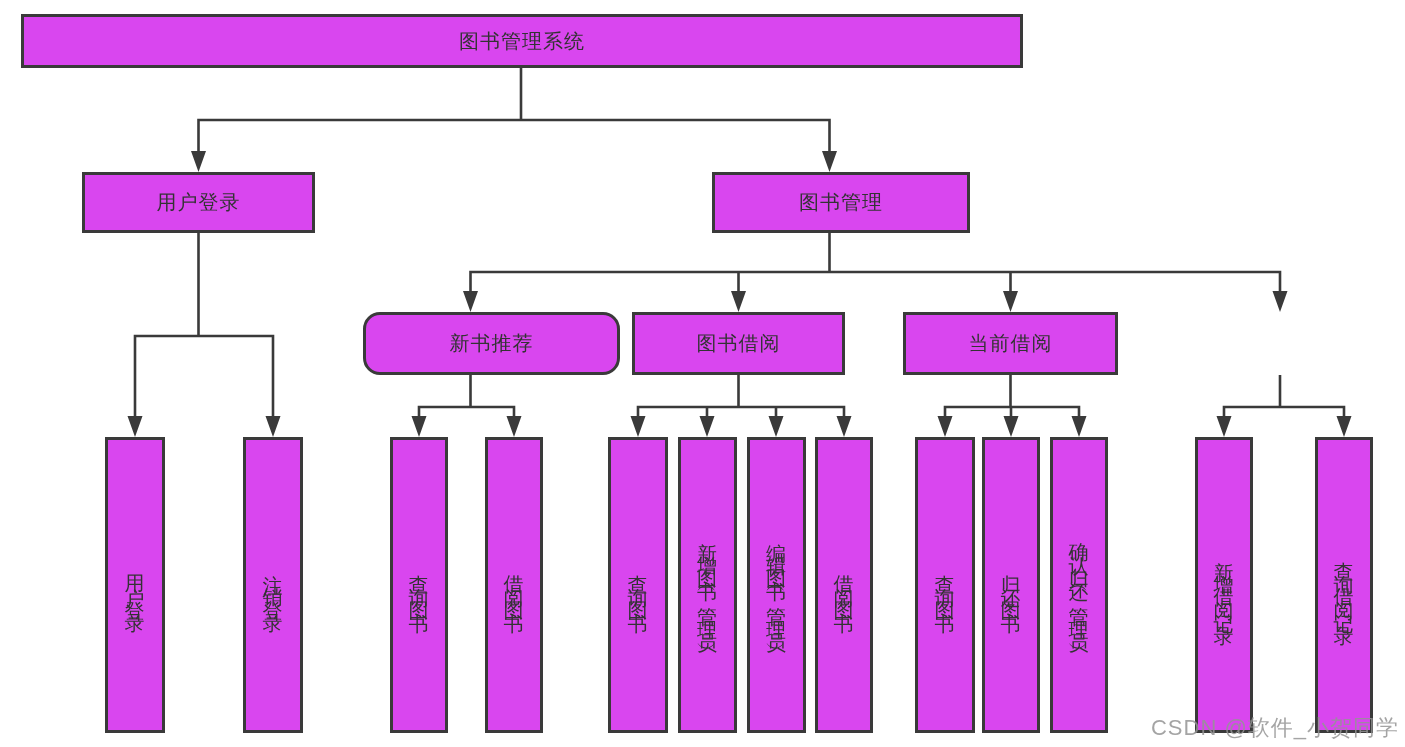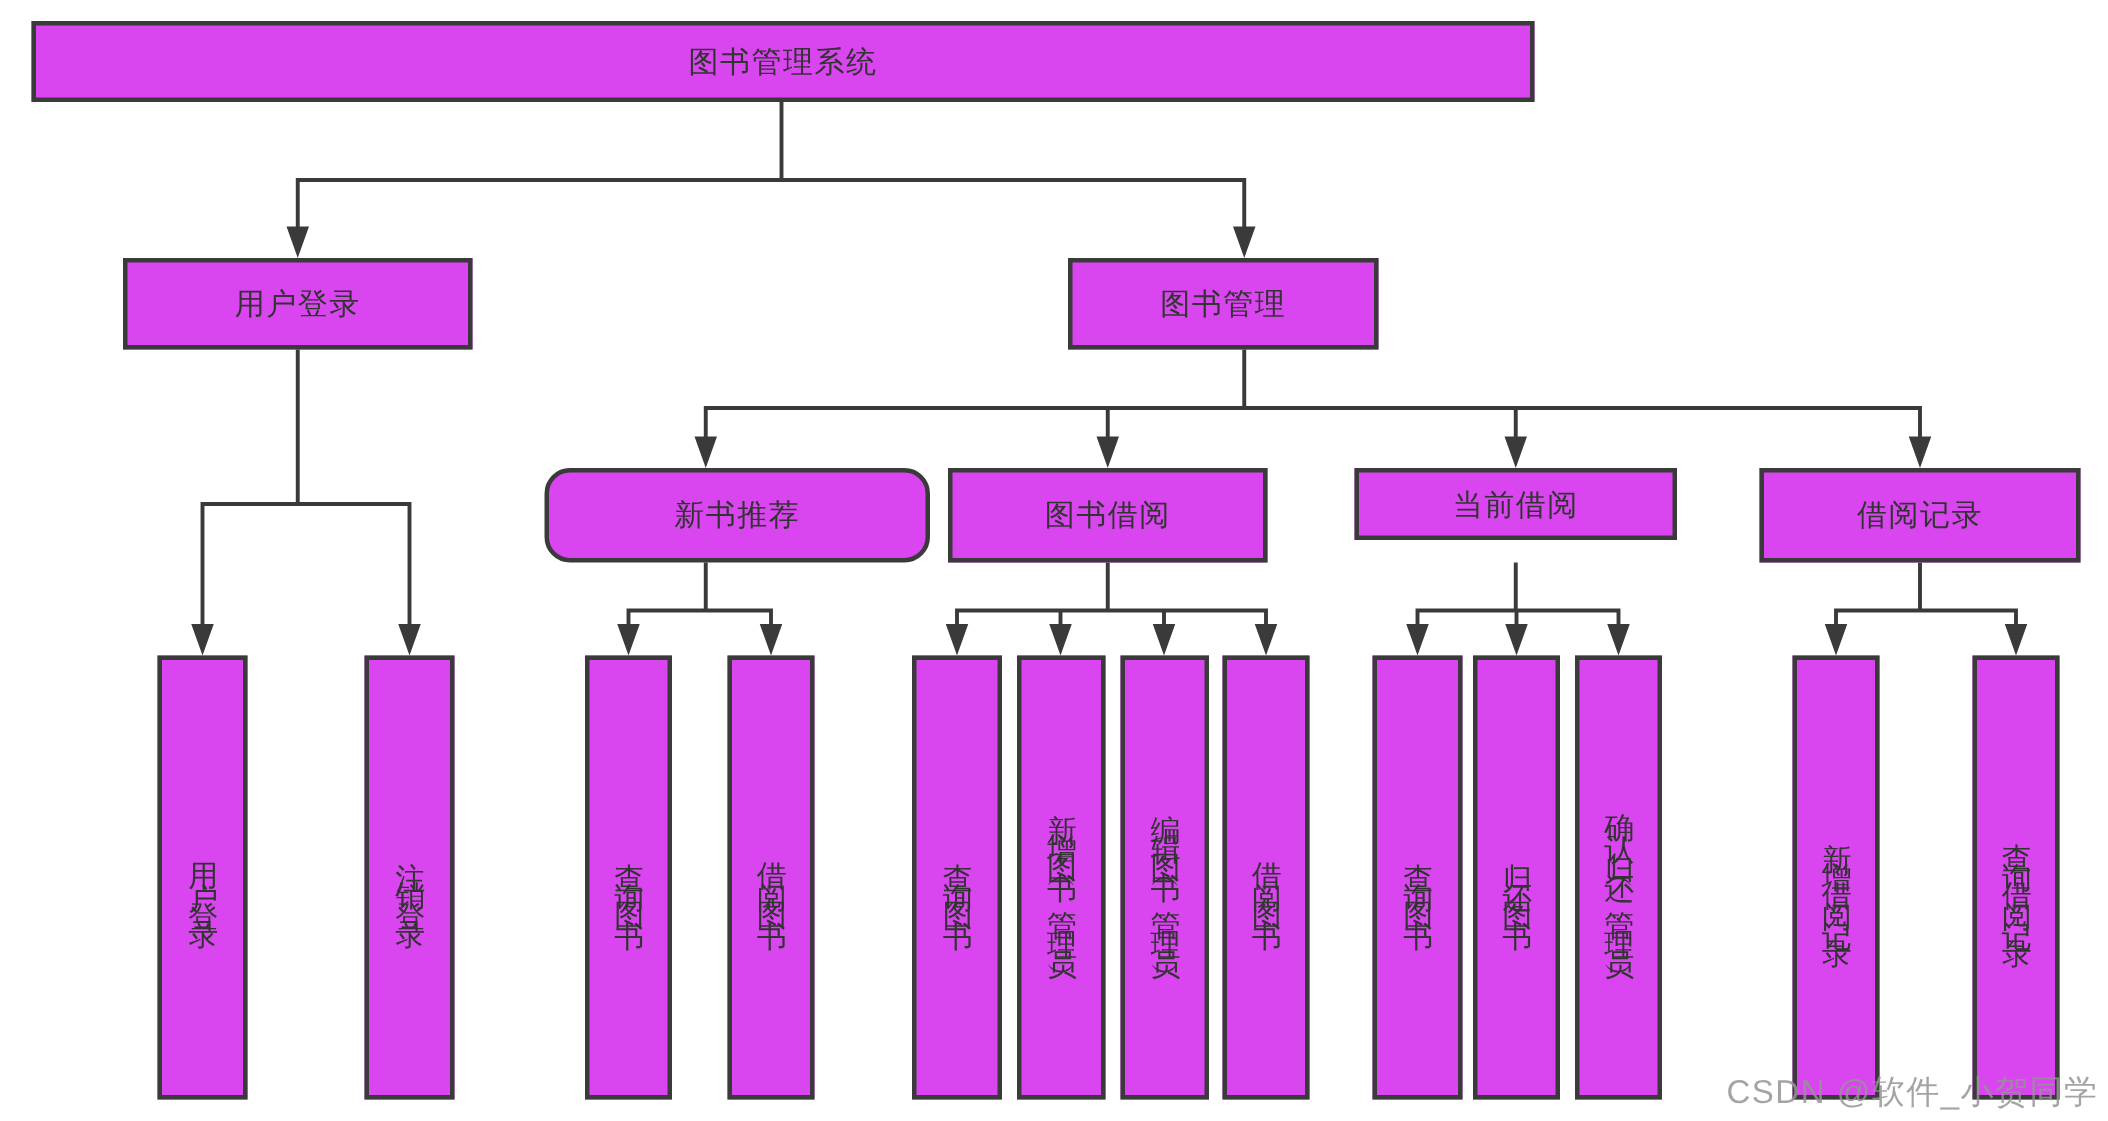--- a/index.html
+++ b/index.html
@@ -15,25 +15,25 @@
   }
   .leaf{letter-spacing:0;}
   .vtext{
     writing-mode:vertical-rl;letter-spacing:13px;line-height:1;
     display:block;color:#333333;
   }
   
   .p-root{left:21px;top:14px;width:1002px;height:54px;}
   
   .p-login{left:82px;top:172px;width:233px;height:61px;}
-  .p-manage{left:712px;top:172px;width:207px;height:61px;text-align:center;}
+  .p-manage{left:712px;top:172px;width:258px;height:61px;text-align:center;}
   
   .p-newbook{left:363px;top:312px;width:257px;height:63px;border-radius:17px;}
   .p-borrow{left:632px;top:312px;width:213px;height:63px;}
-  .p-current{left:903px;top:312px;width:215px;height:48px;}
+  .p-current{left:903px;top:312px;width:215px;height:63px;}
   .p-records{left:1173px;top:312px;width:214px;height:63px;}
   
   .p-l1a{left:105px;top:437px;width:60px;height:296px;}
   .p-l1b{left:243px;top:437px;width:60px;height:296px;}
   .p-l2a{left:390px;top:437px;width:58px;height:296px;}
   .p-l2b{left:485px;top:437px;width:58px;height:296px;}
   .p-l3a{left:608px;top:437px;width:60px;height:296px;}
   .p-l3b{left:678px;top:437px;width:59px;height:296px;}
   .p-l3c{left:747px;top:437px;width:59px;height:296px;}
   .p-l3d{left:815px;top:437px;width:58px;height:296px;}
@@ -98,23 +98,20 @@
 
   <div class="node p-newbook">
     <span>新书推荐</span>
   </div>
   <div class="node p-borrow">
     <span>图书借阅</span>
   </div>
   <div class="node p-current">
     <span>当前借阅</span>
   </div>
-  <div class="node p-records">
-    <span>借阅记录</span>
-  </div>
 
   <div class="node leaf p-l1a">
     <span class="vtext">用户登录</span>
   </div>
   <div class="node leaf p-l1b">
     <span class="vtext">注销登录</span>
   </div>
 
   <div class="node leaf p-l2a">
     <span class="vtext">查询图书</span>

